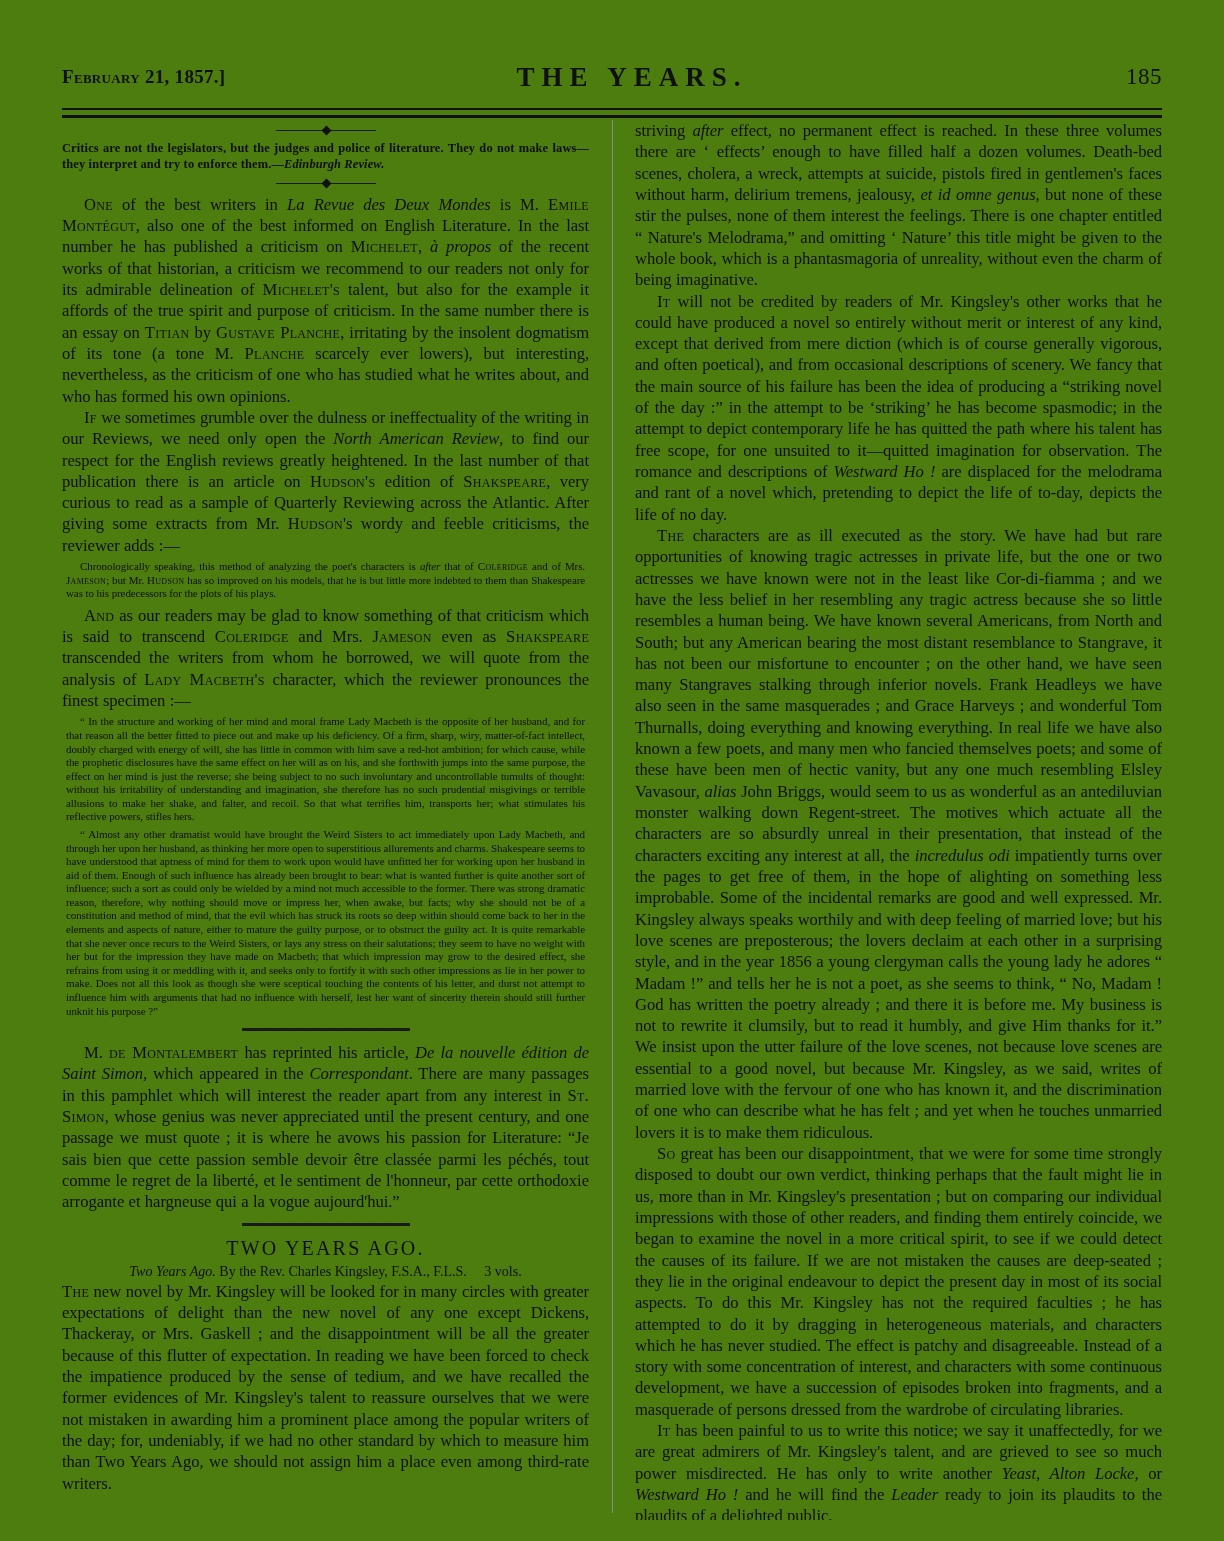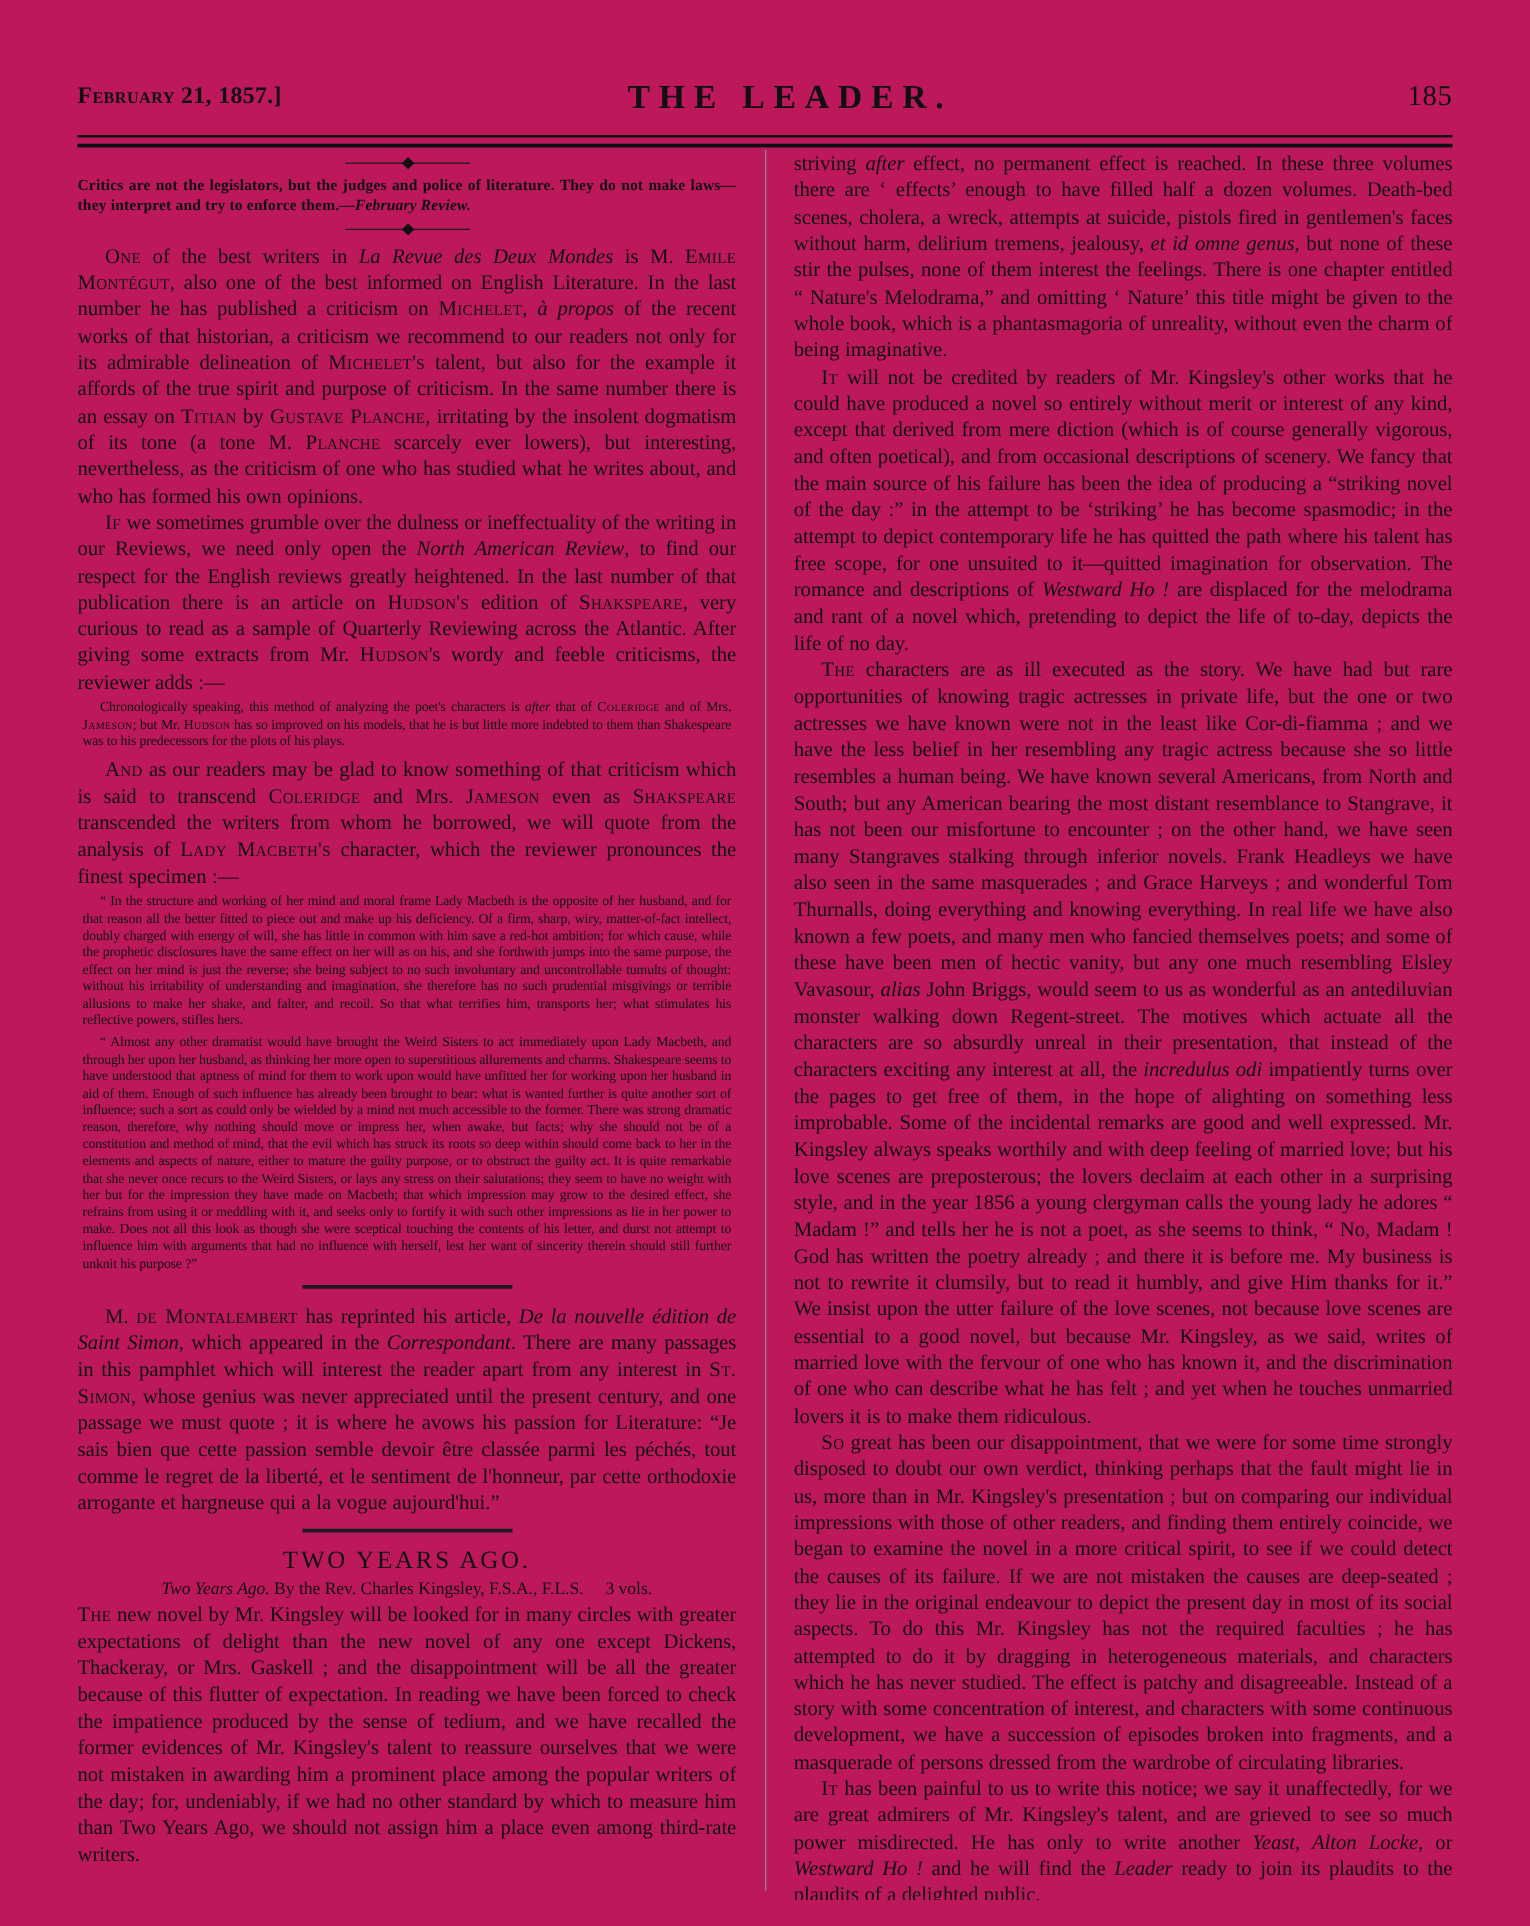--- a/index.html
+++ b/index.html
@@ -8,21 +8,21 @@
     background: #ffffff;
   }
   body {
     font-family: "Liberation Serif", "DejaVu Serif", serif;
     color: #101010;
   }
   #page {
     position: relative;
     width: 1224px;
     height: 1541px;
-    background: #be185d;
+    background: #4d7c0f;
     overflow: hidden;
   }
   
   #masthead {
     position: absolute;
     left: 62px;
     top: 62px;
     width: 1100px;
     height: 44px;
   }
@@ -186,33 +186,33 @@
     margin: 1px 0 4px 0;
   }
 </style>
 </head>
 <body>
 
 <div id="page">
 
   <div id="masthead">
     <div class="mast-date">February 21, 1857.]</div>
-    <div class="mast-title">THE LEADER.</div>
+    <div class="mast-title">THE YEARS.</div>
     <div class="mast-page">185</div>
   </div>
   <div id="mast-rule"></div>
 
   <div id="cols">
     <div id="col-divider"></div>
 
     <div class="col" id="col-left">
 
       <span class="diamond-rule"></span>
 
-      <p class="epigraph"><span>Critics are not the legislators, but the judges and police of literature. They do not make laws—they interpret and try to enforce them.—</span><span class="src">February Review.</span></p>
+      <p class="epigraph"><span>Critics are not the legislators, but the judges and police of literature. They do not make laws—they interpret and try to enforce them.—</span><span class="src">Edinburgh Review.</span></p>
 
       <span class="diamond-rule"></span>
 
       <p class="body"><span class="sc">One</span> of the best writers in <span class="it">La Revue des Deux Mondes</span> is M. <span class="sc">Emile Montégut</span>, also one of the best informed on English Literature. In the last number he has published a criticism on <span class="sc">Michelet</span>, <span class="it">à propos</span> of the recent works of that historian, a criticism we recommend to our readers not only for its admirable delineation of <span class="sc"><span class="sc">Michelet</span>'s</span> talent, but also for the example it affords of the true spirit and purpose of criticism. In the same number there is an essay on <span class="sc">Titian</span> by <span class="sc">Gustave <span class="sc">Planche</span></span>, irritating by the insolent dogmatism of its tone (a tone M. <span class="sc">Planche</span> scarcely ever lowers), but interesting, nevertheless, as the criticism of one who has studied what he writes about, and who has formed his own opinions.</p>
       <p class="body"><span class="sc">If</span> we sometimes grumble over the dulness or ineffectuality of the writing in our Reviews, we need only open the <span class="it">North American Review</span>, to find our respect for the English reviews greatly heightened. In the last number of that publication there is an article on <span class="sc"><span class="sc">Hudson</span>'s</span> edition of <span class="sc">Shakspeare</span>, very curious to read as a sample of Quarterly Reviewing across the Atlantic. After giving some extracts from Mr. <span class="sc">Hudson</span>'s wordy and feeble criticisms, the reviewer adds :—</p>
       <p class="quote">Chronologically speaking, this method of analyzing the poet's characters is <span class="it">after</span> that of <span class="sc">Coleridge</span> and of Mrs. <span class="sc">Jameson</span>; but Mr. <span class="sc">Hudson</span> has so improved on his models, that he is but little more indebted to them than Shakespeare was to his predecessors for the plots of his plays.</p>
       <p class="body"><span class="sc">And</span> as our readers may be glad to know something of that criticism which is said to transcend <span class="sc">Coleridge</span> and Mrs. <span class="sc">Jameson</span> even as <span class="sc">Shakspeare</span> transcended the writers from whom he borrowed, we will quote from the analysis of <span class="sc">Lady Macbeth's</span> character, which the reviewer pronounces the finest specimen :—</p>
       <p class="quote">“ In the structure and working of her mind and moral frame Lady Macbeth is the opposite of her husband, and for that reason all the better fitted to piece out and make up his deficiency. Of a firm, sharp, wiry, matter-of-fact intellect, doubly charged with energy of will, she has little in common with him save a red-hot ambition; for which cause, while the prophetic disclosures have the same effect on her will as on his, and she forthwith jumps into the same purpose, the effect on her mind is just the reverse; she being subject to no such involuntary and uncontrollable tumults of thought: without his irritability of understanding and imagination, she therefore has no such prudential misgivings or terrible allusions to make her shake, and falter, and recoil. So that what terrifies him, transports her; what stimulates his reflective powers, stifles hers.</p>
       <p class="quote">“ Almost any other dramatist would have brought the Weird Sisters to act immediately upon Lady Macbeth, and through her upon her husband, as thinking her more open to superstitious allurements and charms. Shakespeare seems to have understood that aptness of mind for them to work upon would have unfitted her for working upon her husband in aid of them. Enough of such influence has already been brought to bear: what is wanted further is quite another sort of influence; such a sort as could only be wielded by a mind not much accessible to the former. There was strong dramatic reason, therefore, why nothing should move or impress her, when awake, but facts; why she should not be of a constitution and method of mind, that the evil which has struck its roots so deep within should come back to her in the elements and aspects of nature, either to mature the guilty purpose, or to obstruct the guilty act. It is quite remarkable that she never once recurs to the Weird Sisters, or lays any stress on their salutations; they seem to have no weight with her but for the impression they have made on Macbeth; that which impression may grow to the desired effect, she refrains from using it or meddling with it, and seeks only to fortify it with such other impressions as lie in her power to make. Does not all this look as though she were sceptical touching the contents of his letter, and durst not attempt to influence him with arguments that had no influence with herself, lest her want of sincerity therein should still further unknit his purpose ?”</p>
 

